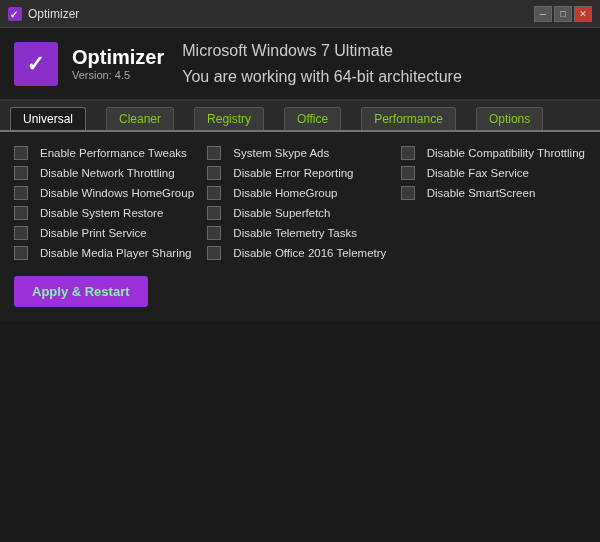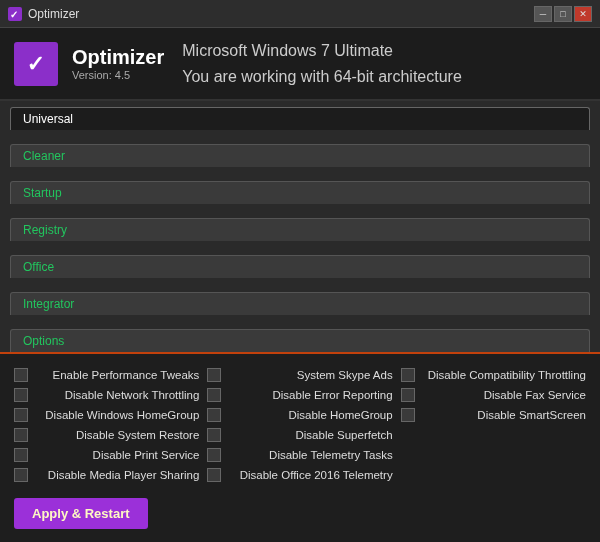--- a/index.html
+++ b/index.html
@@ -92,31 +92,30 @@
       color: #ccc;
       font-size: 16px;
       line-height: 1.6;
     }
 
     
     .tab-bar {
       background: #2a2a2a;
       display: flex;
       padding: 6px 10px 0 10px;
-      gap: 14px;
-      border-bottom: 2px solid #c2410c;
-      flex-direction: column;
+      gap: 20px;
+      border-bottom: 2px solid #737373;
     }
     .tab {
       background: #3a3a3a;
       border: 1px solid #555;
       border-bottom: none;
       padding: 4px 12px;
       font-size: 12px;
-      color: #22c55e;
+      color: #84cc16;
       cursor: pointer;
       border-radius: 3px 3px 0 0;
     }
     .tab.active {
       background: #1c1c1c;
       color: #fff;
       border-color: #666;
     }
 
     
@@ -130,40 +129,39 @@
     .options-grid {
       display: grid;
       grid-template-columns: 1fr 1fr 1fr;
       gap: 6px 8px;
       margin-bottom: 16px;
     }
     .option-item {
       display: flex;
       align-items: center;
       gap: 12px;
-      justify-content: space-between;
     }
     .option-checkbox {
       width: 14px;
       height: 14px;
       background: #3a3a3a;
       border: 1px solid #666;
       flex-shrink: 0;
       cursor: pointer;
     }
     .option-label {
       font-size: 11.5px;
       color: #ddd;
       white-space: nowrap;
     }
 
     
     .apply-btn {
       background: #9b30d9;
-      color: #fef9c3;
+      color: #86efac;
       border: none;
       padding: 8px 18px;
       font-size: 13px;
       font-weight: bold;
       cursor: pointer;
       border-radius: 3px;
     }
   </style>
 </head>
 <body>
@@ -193,24 +191,23 @@
   </div>
   <div class="app-info">
     <div>Microsoft Windows 7 Ultimate</div>
     <div>You are working with 64-bit architecture</div>
   </div>
 </div>
 
 <div class="tab-bar">
   <div class="tab active">Universal</div>
   <div class="tab">Cleaner</div>
-  <div class="tab">Startup</div>
   <div class="tab">Registry</div>
   <div class="tab">Office</div>
-  <div class="tab">Integrator</div>
+  <div class="tab">Performance</div>
   <div class="tab">Options</div>
 </div>
 
 <div class="main-content">
   <div class="options-grid" id="options-grid">
   <div class="option-item">
         <div class="option-checkbox"></div>
         <span class="option-label">Enable Performance Tweaks</span>
       </div>
       <div class="option-item">

